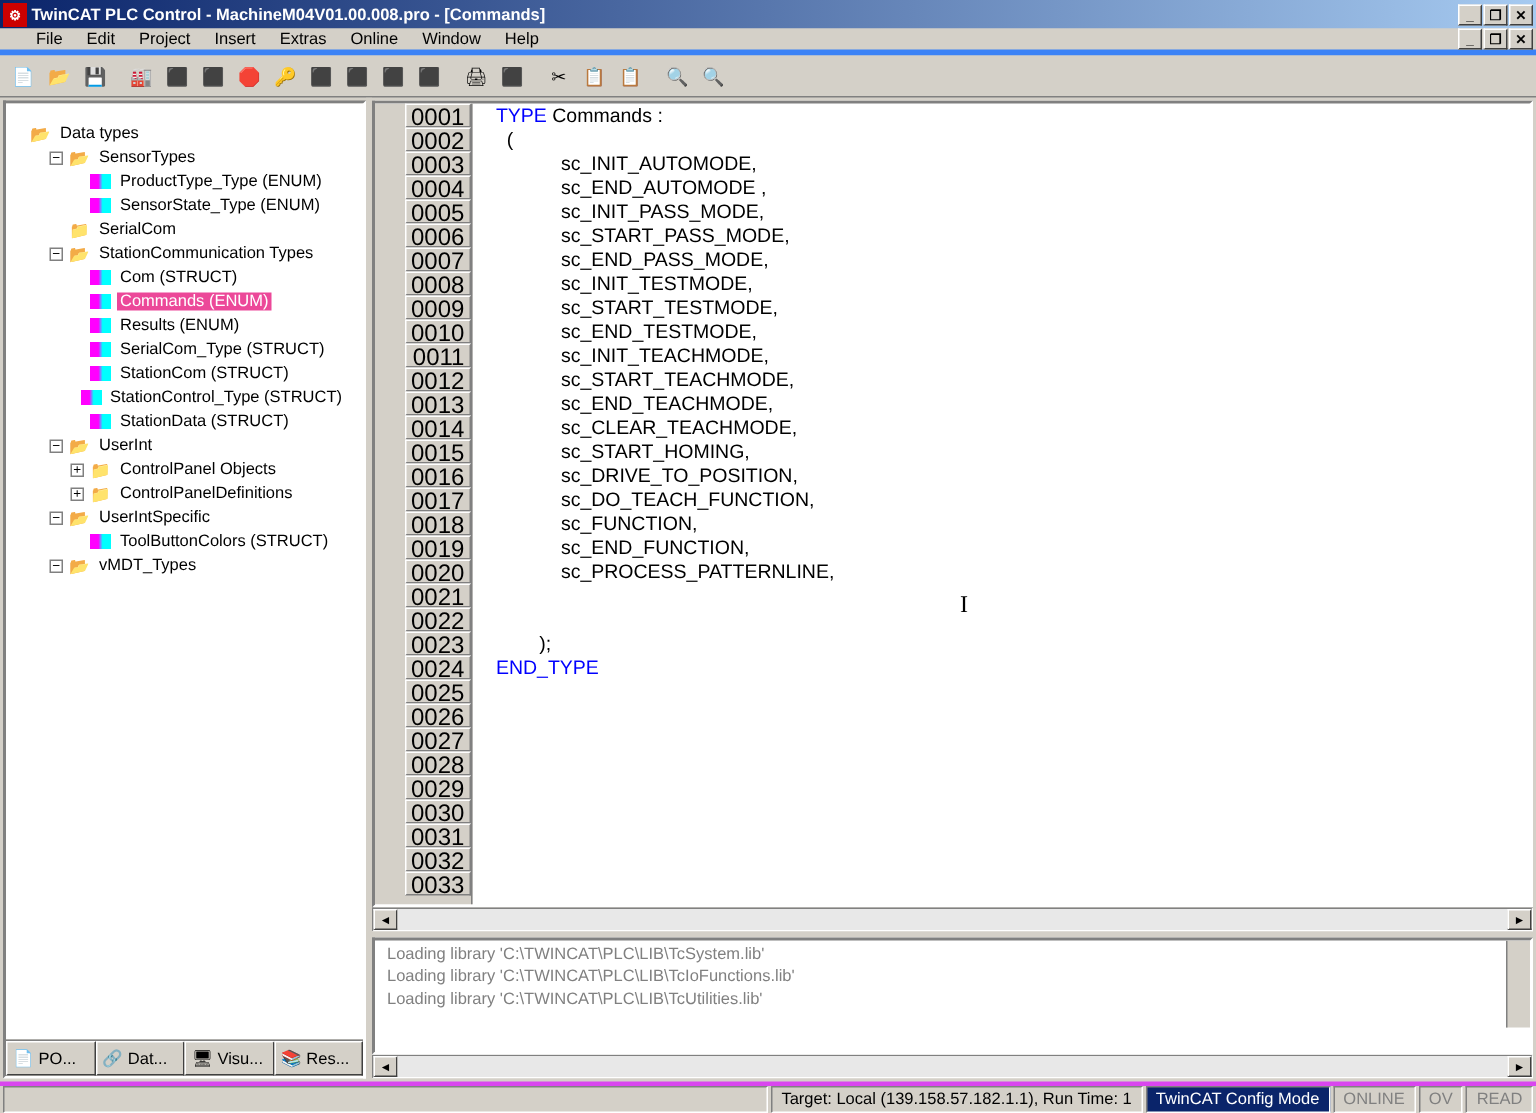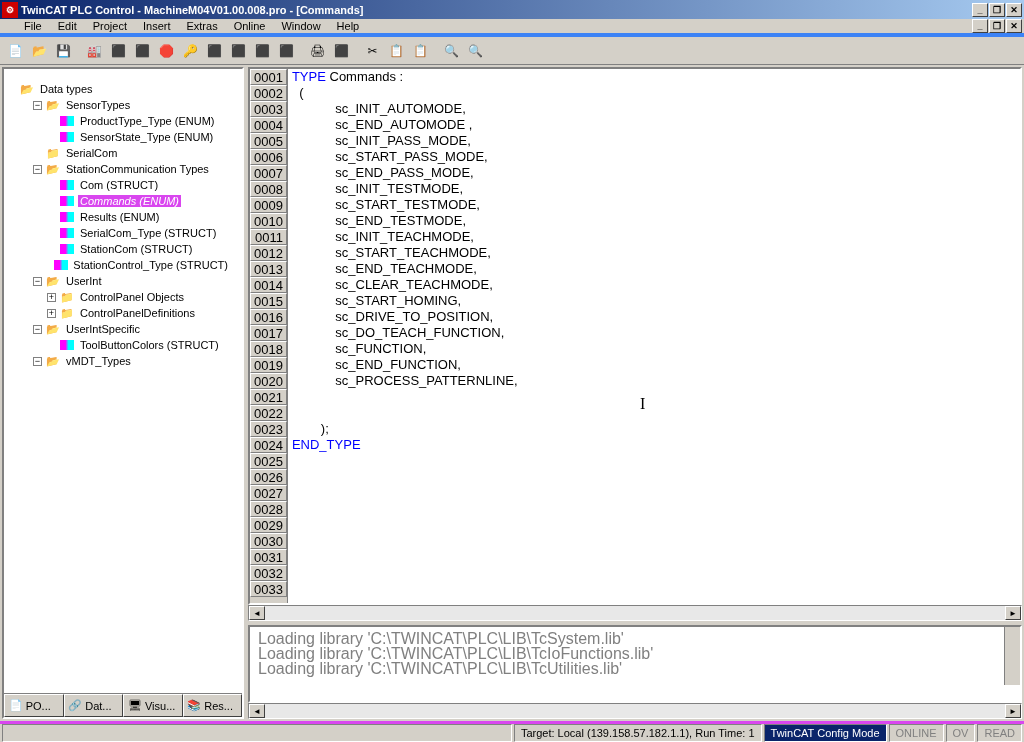--- a/index.html
+++ b/index.html
@@ -101,21 +101,21 @@
 .tree .noexp { width: 12px; display: inline-block; }
 .tree .ticon {
   width: 16px; height: 14px;
   display: inline-flex; align-items: center; justify-content: center;
   margin-right: 3px;
 }
 .folder-icon::before { content: "📁"; font-size: 11px; }
 .folder-open-icon::before { content: "📂"; font-size: 11px; }
 .enum-icon { background: linear-gradient(to right, #f0f 40%, #0ff 60%); width: 14px; height: 10px; }
 .tree .label { padding: 0 2px; }
-.tree .label.sel { background: #d946ef; color: white; font-style: italic; }
+.tree .label.sel { background: #ec4899; color: white; }
 .i1 { padding-left: 3px; }
 .i2 { padding-left: 17px; }
 .i3 { padding-left: 31px; }
 .lefttabs {
   height: 24px;
   display: flex;
   background: #d4d0c8;
   border-top: 1px solid #808080;
 }
 .lefttab {
@@ -150,25 +150,26 @@
 .gutter-col {
   background: #d4d0c8;
   border-right: 1px solid #808080;
 }
 .gline {
   height: 16px;
   padding: 0 3px;
   text-align: right;
   border: 1px solid;
   border-color: #fff #808080 #808080 #fff;
-  font-size: 13px;
+  font-size: 16px;
   color: #000;
   min-width: 30px;
-}
-.code-col { flex: 1; padding-left: 4px; overflow: hidden; }
+  margin-left: 20px;
+}
+.code-col { flex: 1; padding-left: 16px; overflow: hidden; }
 .cline { height: 16px; white-space: pre; }
 .kw { color: #0000ff; }
 .hsplitter { height: 4px; background: #d4d0c8; cursor: row-resize; }
 .hscroll {
   height: 16px;
   background: #d4d0c8;
   border: 1px solid;
   border-color: #808080 #fff #fff #808080;
   display: flex;
 }
@@ -180,21 +181,21 @@
   font-size: 8px;
 }
 .hscroll .track { flex: 1; background: #e8e8e8; }
 .msgpanel {
   height: 78px;
   background: white;
   border: 2px solid;
   border-color: #808080 #fff #fff #808080;
   padding: 3px 8px;
   color: #808080;
-  font-size: 16px;
+  font-size: 11px;
   position: relative;
   overflow: hidden;
 }
 .msgpanel .mline { height: 15px; }
 .vscroll {
   position: absolute; right: 0; top: 0; bottom: 16px;
   width: 16px; background: #d4d0c8;
   border-left: 1px solid #808080;
 }
 .statusbar {
@@ -354,20 +355,27 @@
             <span class="enum-icon"></span>
           </span>
           <span class="label">StationCom (STRUCT)</span>
         </div>
         <div class="node i3">
           <span class="noexp"></span>
           <span class="ticon">
             <span class="enum-icon"></span>
           </span>
           <span class="label">StationControl_Type (STRUCT)</span>
+        </div>
+        <div class="node i3">
+          <span class="noexp"></span>
+          <span class="ticon">
+            <span class="enum-icon"></span>
+          </span>
+          <span class="label">StationData (STRUCT)</span>
         </div>
         <div class="node i2">
           <span class="exp">−</span>
           <span class="ticon folder-open-icon"></span>
           <span class="label">UserInt</span>
         </div>
         <div class="node i3">
           <span class="exp">+</span>
           <span class="ticon folder-icon"></span>
           <span class="label">ControlPanel Objects</span>

